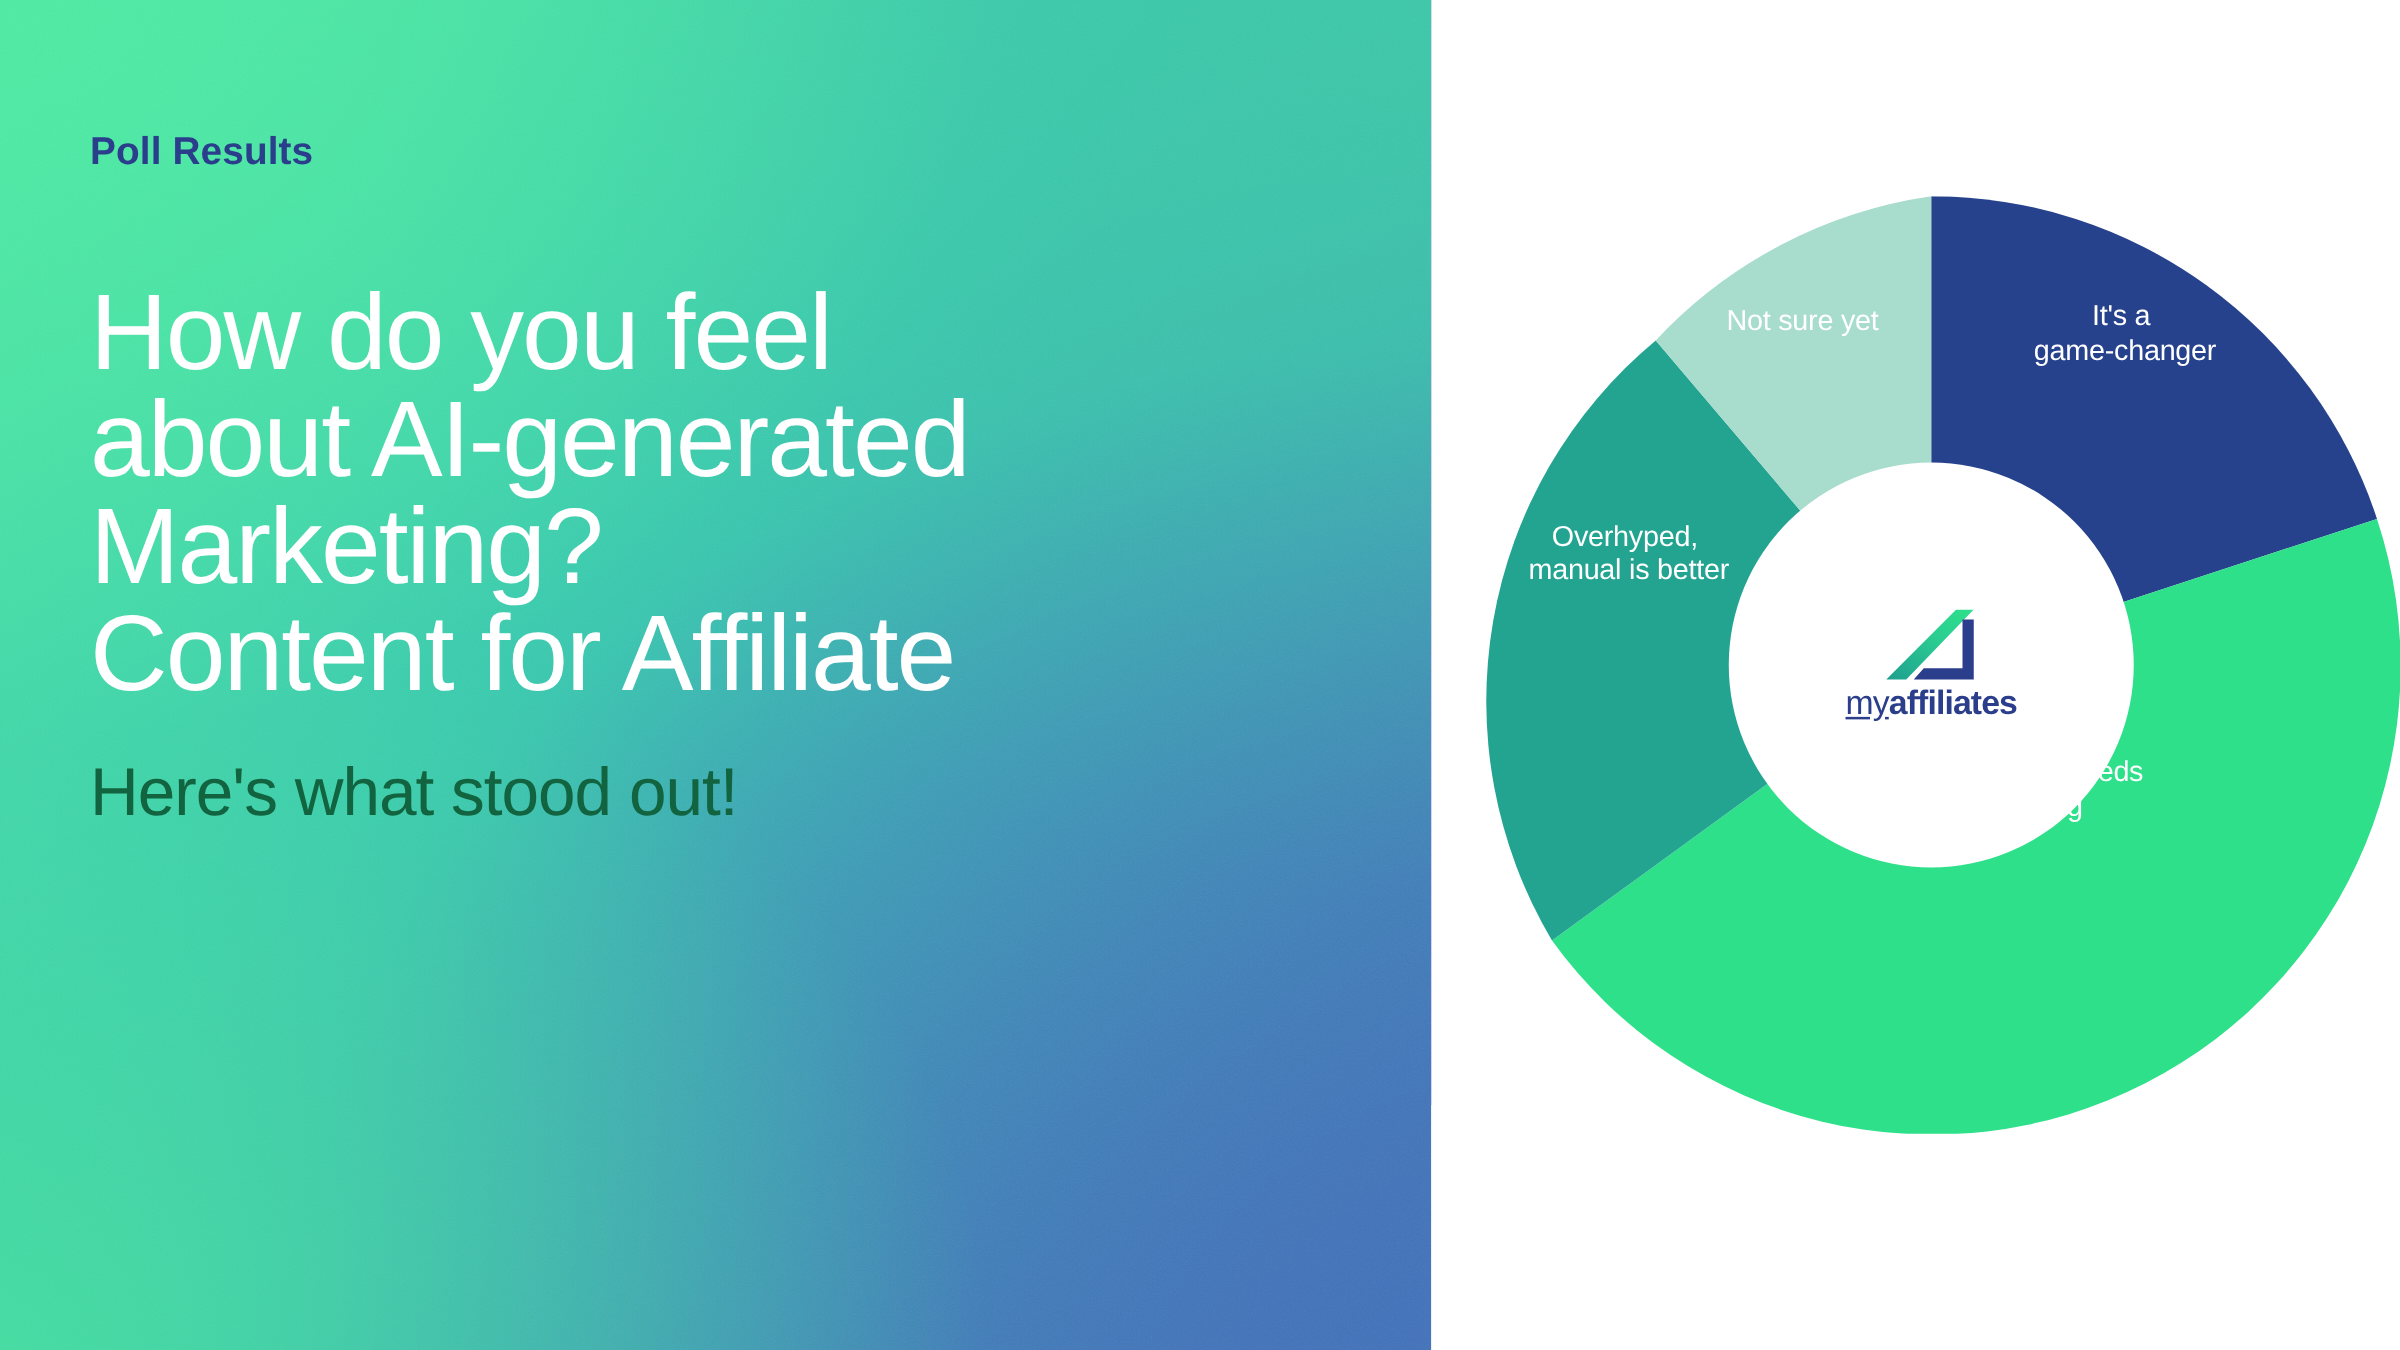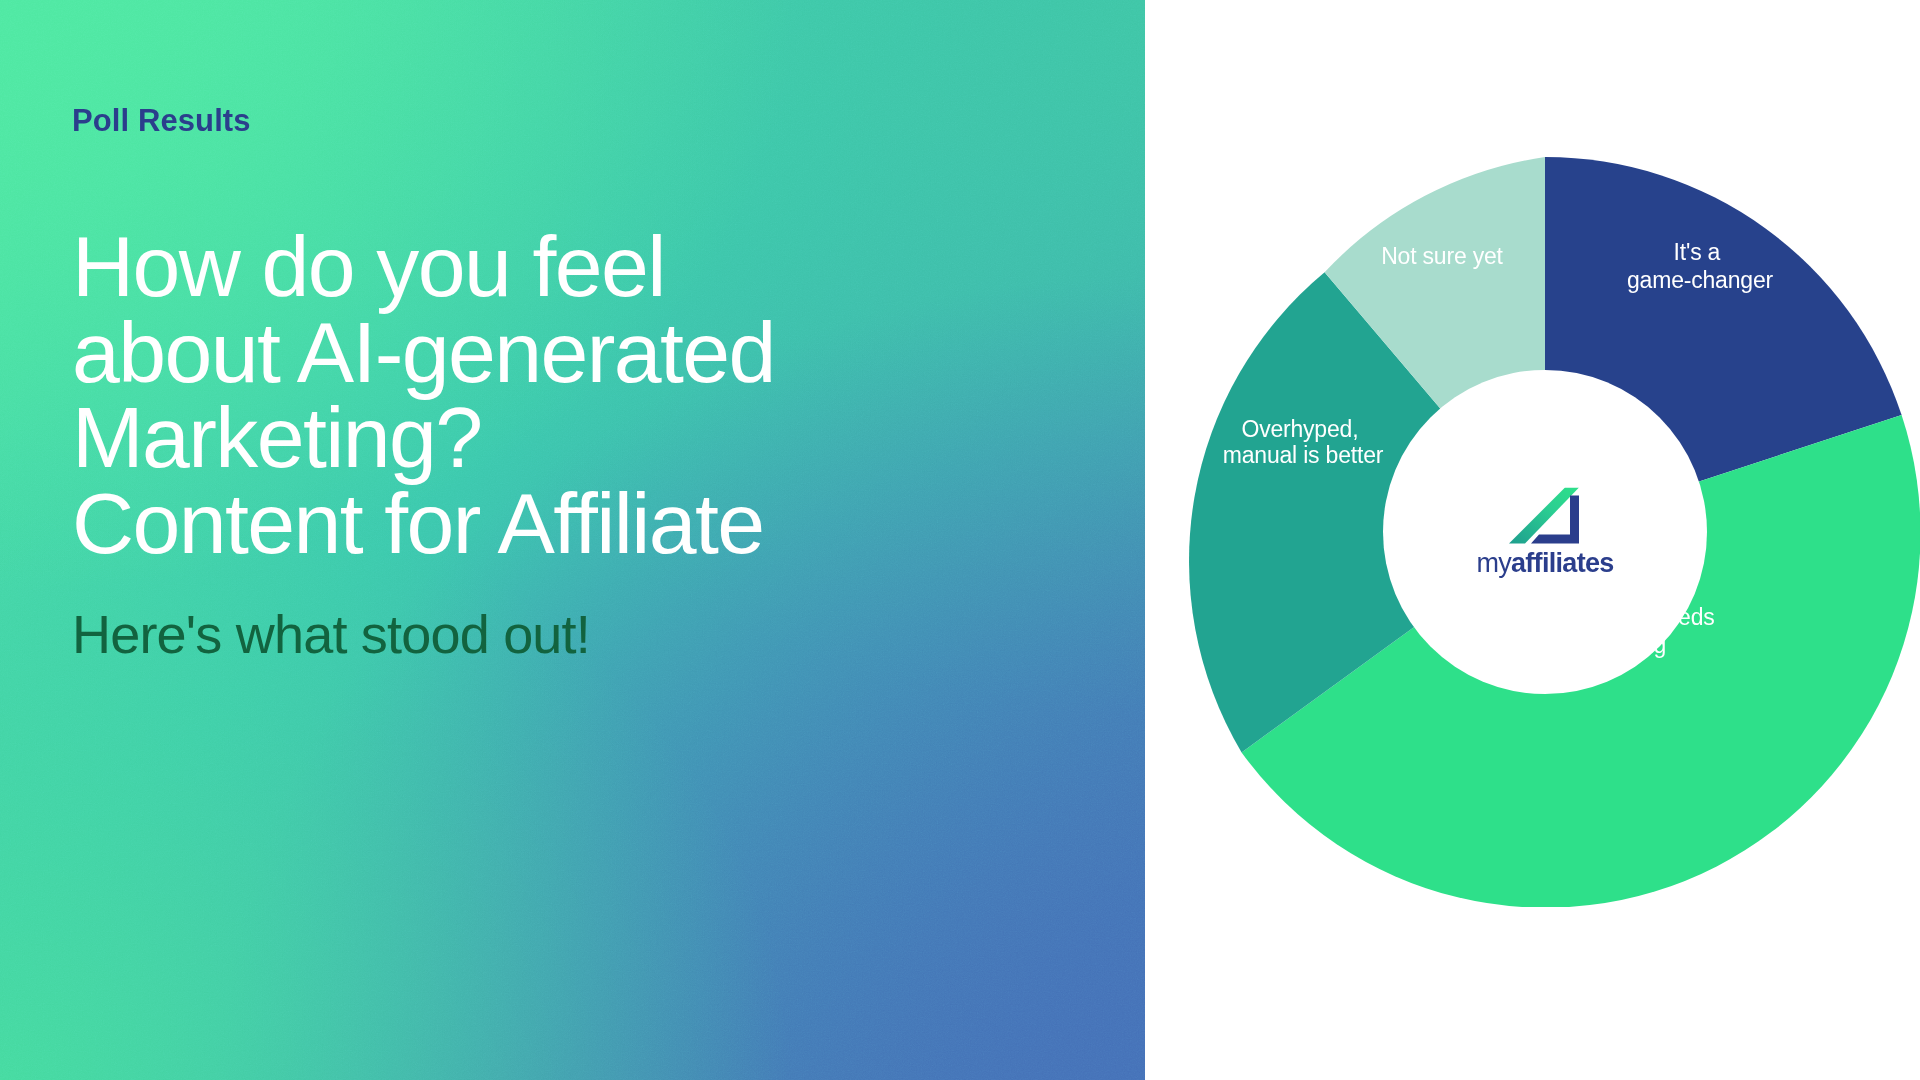--- a/index.html
+++ b/index.html
@@ -64,21 +64,21 @@
 
   
   #center-logo{
     position:absolute; left:50%; top:50%; transform:translate(-50%,-50%);
     width:210px; display:flex; flex-direction:column; align-items:center; gap:4px;
   }
   #logo-mark{ display:block; }
   #logo-word{
     font-size:27px; font-weight:700; color:#2B3E8C; letter-spacing:-0.7px; line-height:1;
   }
-  #logo-word .thin{ font-weight:500; }
+  #logo-word .thin{ font-weight:500;text-decoration:underline; }
 </style>
 </head>
 <body>
 
 <div id="stage">
 
   <section id="left-panel">
     <svg id="grain" width="1145" height="1080" viewBox="0 0 1145 1080" preserveAspectRatio="none">
       <filter id="noiseFilter">
         <feTurbulence type="fractalNoise" baseFrequency="0.85" numOctaves="3" stitchTiles="stitch"></feTurbulence>

